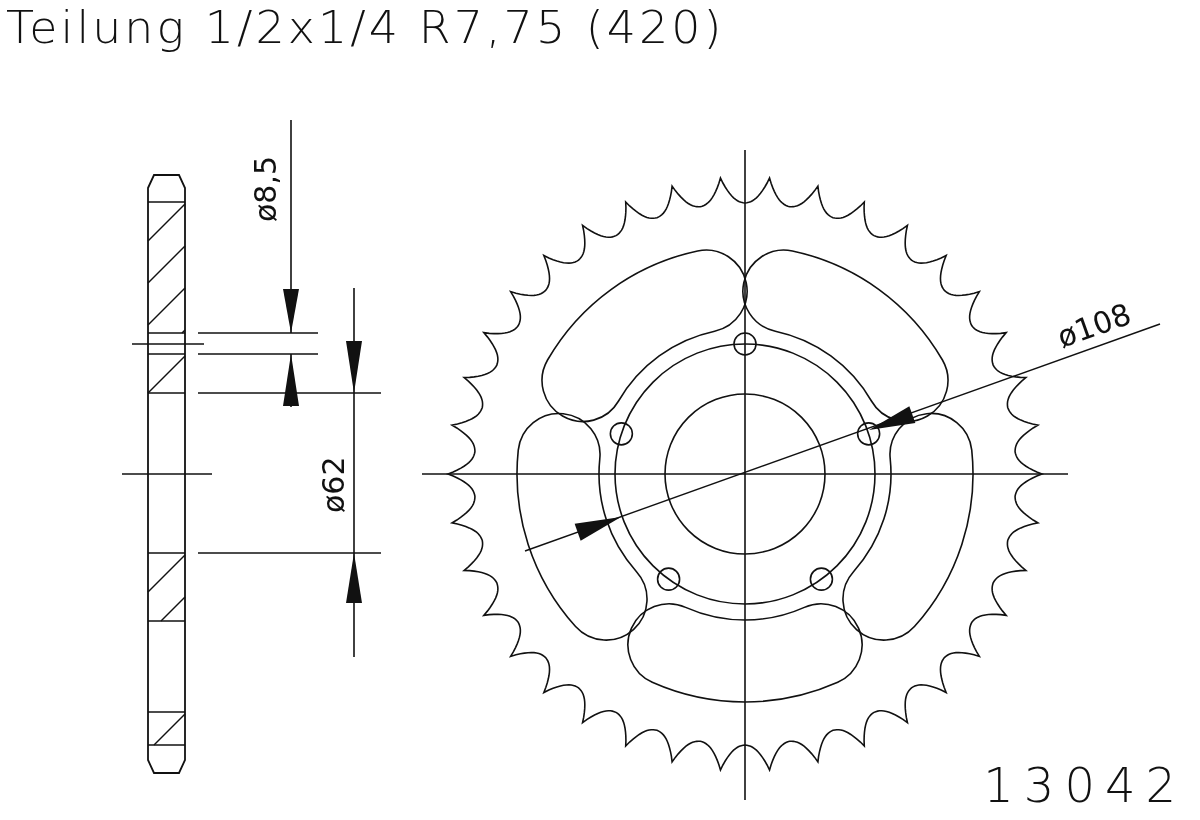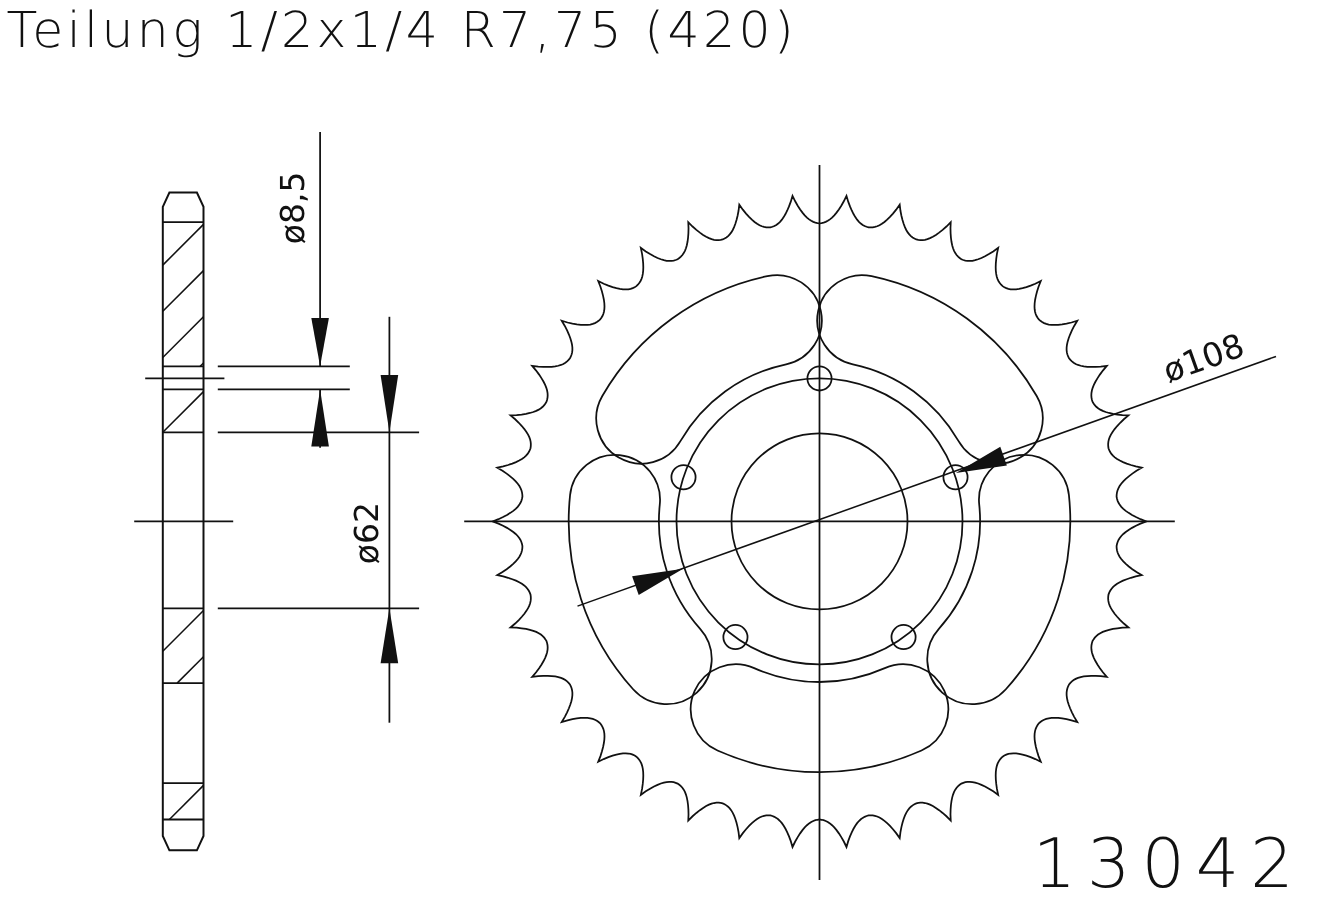--- a/index.html
+++ b/index.html
@@ -8,21 +8,21 @@
   .title {
     position: absolute; left: 6px; top: 0px;
     font-family: "DejaVu Sans", sans-serif;
     font-weight: 200; font-size: 45px; letter-spacing: 3px;
     color: #111; white-space: pre; line-height: 56px;
     transform: scaleX(1.02); transform-origin: left top;
   }
   .part-no {
     position: absolute; right: 14px; top: 752px;
     font-family: "DejaVu Sans", sans-serif;
-    font-weight: 200; font-size: 62px; letter-spacing: 10px;
+    font-weight: 200; font-size: 48px; letter-spacing: 10px;
     color: #111; line-height: 66px;
   }
   svg text { font-family: "DejaVu Sans", sans-serif; fill: #111; }
 </style>
 </head>
 <body>
 
 <div class="title">Teilung 1/2x1/4 R7,75 (420)</div>
 <div class="part-no">13042</div>
 

